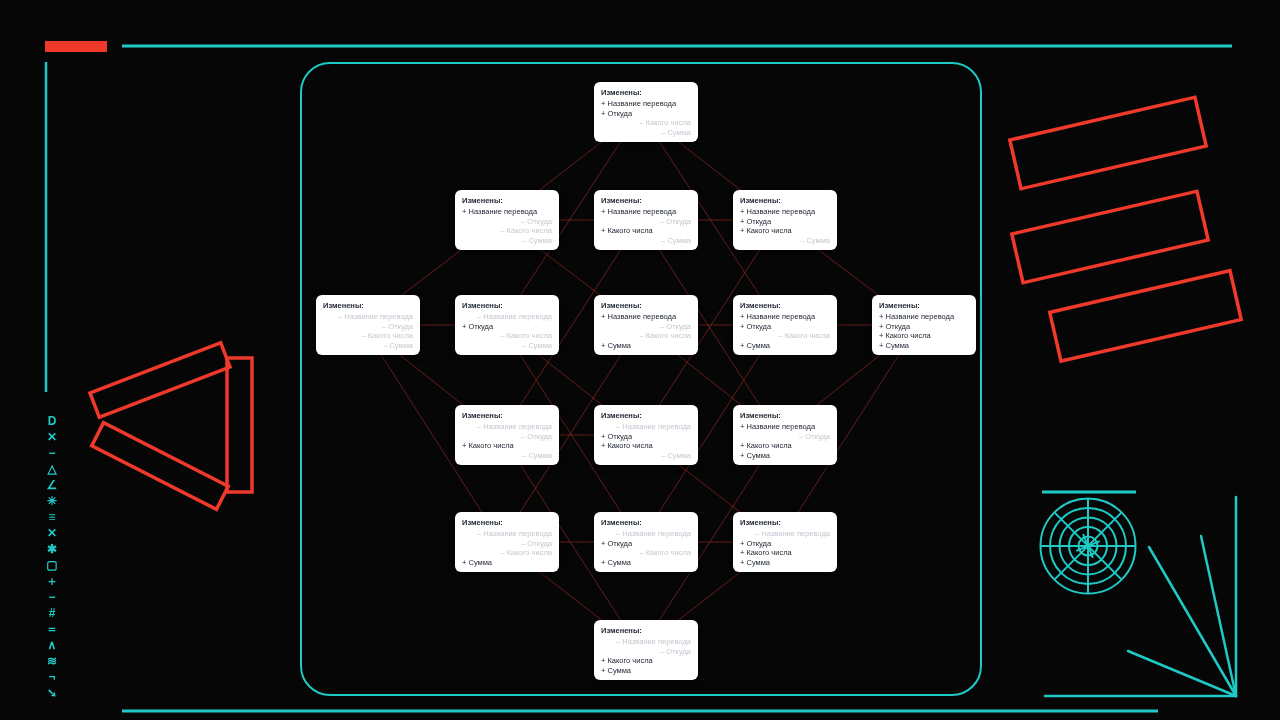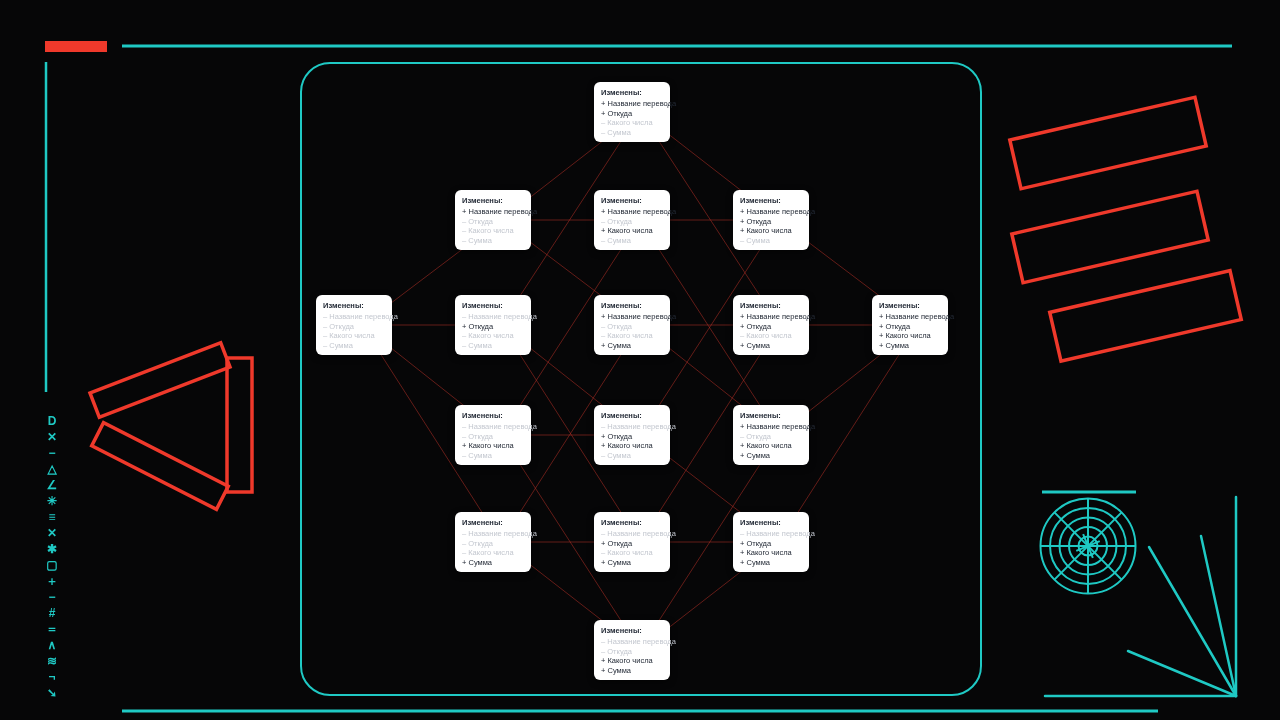--- a/index.html
+++ b/index.html
@@ -16,31 +16,31 @@
     border:2px solid var(--teal,#1fc9c4);border-radius:30px;z-index:2;
   }
   .glyph-col{
     position:absolute;left:38px;top:414px;width:28px;z-index:2;
     display:flex;flex-direction:column;align-items:center;gap:2px;
     color:var(--teal,#1fc9c4);font-size:12px;font-weight:700;line-height:14px;
     letter-spacing:0;
   }
   .glyph-col span{display:block;}
   .card{
-    position:absolute;width:76px;min-height:59px;box-sizing:border-box;
+    position:absolute;width:104px;min-height:59px;box-sizing:border-box;
     background:var(--card-bg,#fff);border-radius:6px;padding:6px 7px 5px 7px;
     box-shadow:0 2px 6px rgba(0,0,0,.55);z-index:4;cursor:default;
   }
   .card .title{
     font-size:7.5px;font-weight:700;color:var(--card-text,#232a36);
     margin-bottom:1px;line-height:10px;
   }
   .card .item{font-size:7.5px;line-height:9.5px;white-space:nowrap;}
   .card .item.active{color:var(--card-text,#232a36);font-weight:400;}
-  .card .item.muted{color:var(--card-muted,#c3c7cf);font-weight:400;}
+  .card .item.muted{color:var(--card-muted,#c3c7cf);font-weight:400;text-align:right;}
   .edge{stroke:var(--edge,#9c2a22);stroke-opacity:.55;stroke-width:1;}
   .teal-stroke{stroke:var(--teal,#1fc9c4);fill:none;}
   .red-stroke{stroke:var(--red,#ef392b);fill:none;}
 </style>
 </head>
 <body>
 
 <div class="stage">
 
   <svg id="decor-layer" class="layer" width="1280" height="720">

